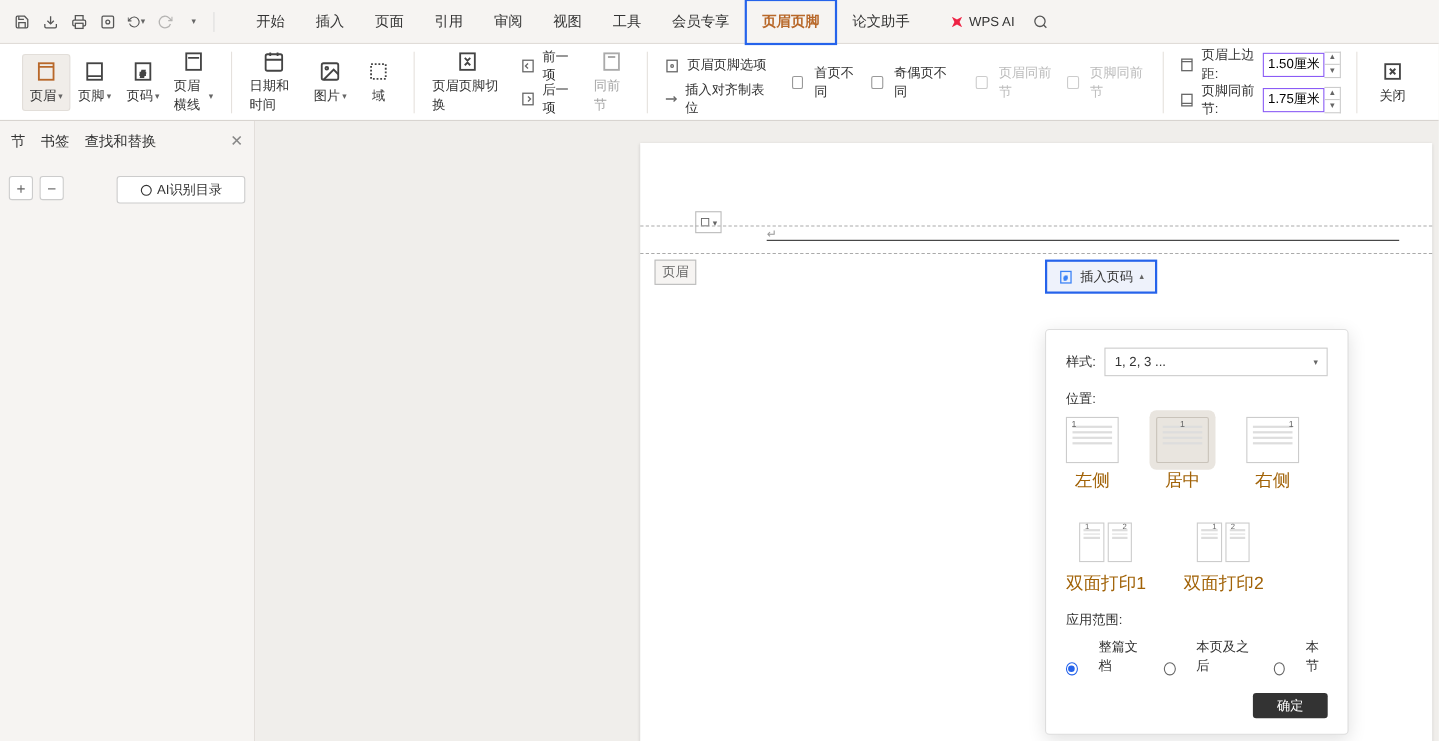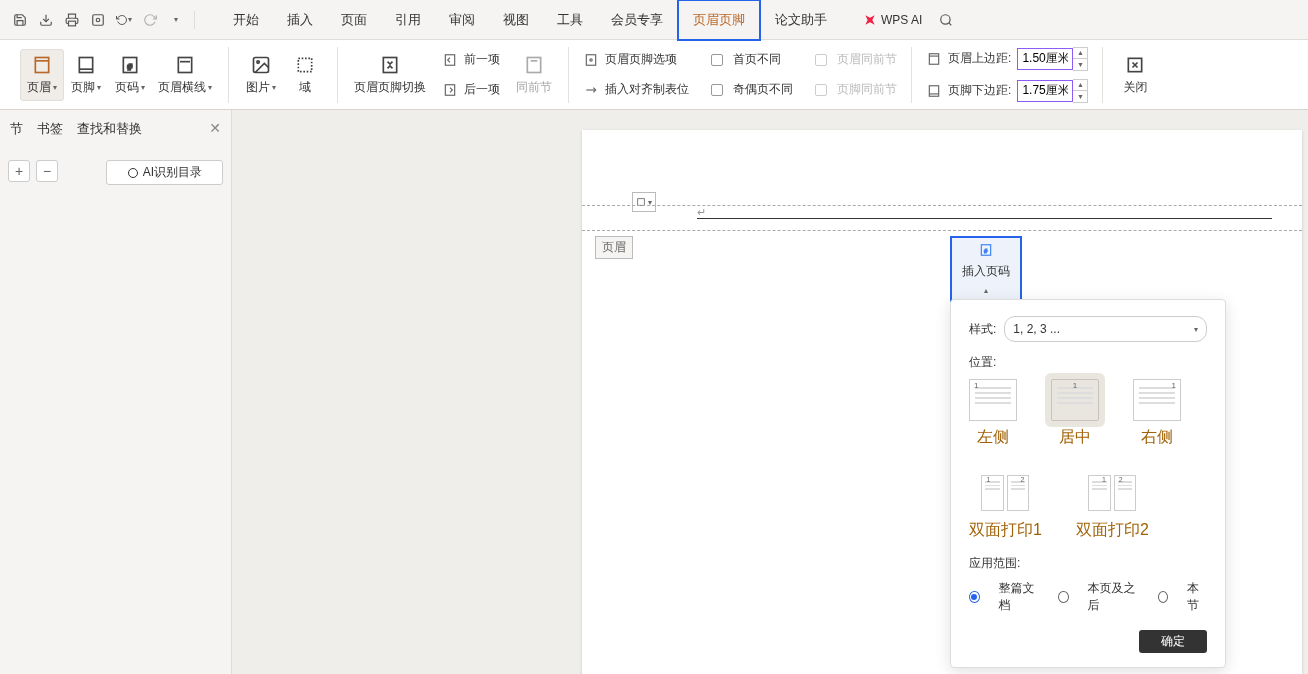--- a/index.html
+++ b/index.html
@@ -4,21 +4,21 @@
 <style>
   * { box-sizing: border-box; margin: 0; padding: 0; font-family: "Microsoft YaHei", "PingFang SC", sans-serif; }
   body { width: 1308px; height: 674px; background: #f6f4f2; overflow: hidden; font-size: 12px; color: #333; }
   
   .titlebar { height: 40px; display: flex; align-items: center; background: #f6f4f2; padding: 0 6px; border-bottom: 1px solid #e0dcd8; }
   .title-icons { display: flex; gap: 10px; padding: 0 6px; }
   .tb-icon { width: 16px; height: 16px; display: flex; align-items: center; justify-content: center; cursor: pointer; color: #555; }
   .tb-sep { width:1px; height:18px; background:#ddd; margin:0 4px; }
   .menus { display:flex; align-items:center; margin-left:20px; gap: 0; }
   .menu-item { padding: 10px 14px; cursor:pointer; color:#333; font-size:13px; }
-  .menu-item.active { border:2px solid #2563eb; color:#b8682a; font-weight:400;text-align:right; }
+  .menu-item.active { border:2px solid #2563eb; color:#b8682a; font-weight:700;text-align:right; }
   .wpsai { margin-left:16px; display:flex; align-items:center; gap:4px; padding:4px 6px; cursor:pointer; }
   .ai-logo { width:14px; height:14px; }
 
   .ribbon { height: 70px; background:#fff; border-bottom:1px solid #d8d4d0; display:flex; align-items:center; padding:0 10px; gap:0; }
   .rib-group { display:flex; align-items:center; height:100%; padding:0 10px; }
   .rib-sep { width:1px; height:56px; background:#e5e1dd; }
   .rib-btn { display:flex; flex-direction:column; align-items:center; justify-content:center; gap:3px; padding:4px 6px; cursor:pointer; min-width:44px; }
   .rib-btn .ic { width:22px; height:22px; color:#444; display:flex; align-items:center;justify-content:center; }
   .rib-btn .lbl { font-size:12px; color:#333; display:flex; align-items:center; gap:2px;}
   .rib-btn.active { background:#f0ede9; border:1px solid #e2ded9; border-radius:3px; }
@@ -47,44 +47,44 @@
   .docarea { flex:1; background:#f0eeeb; position:relative; overflow:hidden; }
   .page { position:absolute; left:350px; top:20px; width:720px; height:800px; background:#fff; box-shadow:0 1px 3px rgba(0,0,0,0.15); }
   .hdr-frame { position:absolute; left:0; right:0; top:75px; height:26px; border-top:1px dashed #aaa; border-bottom:1px dashed #aaa; }
   .hdr-frame::before { content:""; position:absolute; left:115px; top:0; bottom:0; border-top:1px solid #333; }
   .hdr-bar { position:absolute; left:115px; right:30px; top:12px; height:1px; background:#333; }
   .hdr-marker { position:absolute; left:115px; top:0px; color:#999; font-size:11px;}
   .tabcorner { position:absolute; left:50px; top:62px; width:24px; height:20px; border:1px solid #bbb; background:#fff; display:flex;align-items:center;justify-content:center;font-size:10px;color:#666;cursor:pointer;}
   .tabcorner .caret{margin-left:2px;}
   .hdr-label { position:absolute; left:13px; top:106px; border:1px solid #bbb; background:#f6f4f2; padding:2px 6px; font-size:12px; color:#666;}
   
-  .insert-btn { position:absolute; left:368px; top:106px; border:2px solid #2563eb; background:#eef2fb; padding:5px 10px; display:flex;align-items:center;gap:6px; font-size:12px; color:#333; cursor:pointer;flex-direction:column;}
+  .insert-btn { position:absolute; left:368px; top:106px; border:2px solid #2563eb; background:#eef2fb; padding:5px 10px; display:flex;align-items:center;gap:6px; font-size:12px; color:#333; cursor:pointer;}
   .insert-btn .ic{width:14px;height:14px;color:#3b82f6;}
   .insert-btn .caret{color:#666;}
 
   .popup { position:absolute; left:368px; top:145px; width:276px; background:#fff; border:1px solid #ddd; border-radius:4px; box-shadow:0 4px 16px rgba(0,0,0,0.12); padding:16px 18px 14px;margin-top:24px; }
   .fld { display:flex; align-items:center; gap:8px; margin-bottom:12px; }
   .fld .lab { font-size:12px; color:#333; }
-  .select { flex:1; height:26px; border:1px solid #ccc; border-radius:11px; padding:0 8px; display:flex;align-items:center;justify-content:space-between;cursor:pointer;}
+  .select { flex:1; height:26px; border:1px solid #ccc; border-radius:0; padding:0 8px; display:flex;align-items:center;justify-content:space-between;cursor:pointer;}
   .pos-label { font-size:12px; margin: 6px 0 8px; }
   .pos-grid { display:flex; flex-wrap:wrap; gap:24px 34px; }
   .pos-item { display:flex; flex-direction:column; align-items:center; gap:6px; cursor:pointer; }
   .pos-thumb { width:48px; height:42px; border:1px solid #ccc; background:#fff; position:relative; padding:4px 5px;}
   .pos-thumb.sel { background:#e9e5df; border-color:#c9c3ba; box-shadow:0 0 0 6px #e9e5df; border-radius:2px;}
   .pos-thumb .ln { height:2px; background:#ddd; margin:3px 0;}
   .pos-thumb .num { position:absolute; top:1px; font-size:8px; color:#666; }
   .pos-thumb .num.l{left:4px;} .pos-thumb .num.c{left:50%;transform:translateX(-50%);} .pos-thumb .num.r{right:4px;}
   .pos-item .cap { font-size:16px; color:#a16207;}
   .pos-thumb.dbl { display:flex; gap:3px; padding:3px; border:none; width:54px;}
   .pos-thumb.dbl .pg { flex:1; border:1px solid #ccc; position:relative; padding:3px 3px;}
   .pos-thumb.dbl .pg .ln{height:1.5px;margin:2px 0;}
   .pos-thumb.dbl .pg .num{font-size:7px;top:0;}
   .scope { margin-top:14px;}
   .radio-row { display:flex; gap:18px; margin-top:8px; }
-  .radio { display:flex;align-items:center;gap:19px;cursor:pointer;}
+  .radio { display:flex;align-items:flex-end;gap:19px;cursor:pointer;}
   .rdot { width:12px;height:12px;border:1px solid #666;border-radius:50%;display:flex;align-items:center;justify-content:center;}
   .rdot.on::after{content:"";width:6px;height:6px;border-radius:50%;background:#2563eb;}
   .rdot.on{border-color:#2563eb;}
   .ok-btn { margin-top:16px; float:right; background:#333; color:#fff; border:none; padding:3px 22px; border-radius:3px; cursor:pointer; font-size:12px;text-align:right;}
   .popup::after{content:"";display:block;clear:both;}
 
   svg { display:block; }
 </style>
 </head>
 <body>
@@ -211,20 +211,33 @@
           <span>页眉横线</span>
           <span class="caret">▾</span>
         </div>
     </div>
   </div>
   <div class="rib-sep"></div>
   <div class="rib-group">
     <div class="rib-btn">
       <div class="ic">
           <svg width="20" height="20" viewBox="0 0 24 24" fill="none" stroke="currentColor" stroke-width="2">
+            <rect x="3" y="4" width="18" height="18" rx="2"></rect>
+            <line x1="16" y1="2" x2="16" y2="6"></line>
+            <line x1="8" y1="2" x2="8" y2="6"></line>
+            <line x1="3" y1="10" x2="21" y2="10"></line>
+          </svg>
+        </div>
+      <div class="lbl">
+          <span>日期和时间</span>
+        </div>
+    </div>
+    <div class="rib-btn">
+      <div class="ic">
+          <svg width="20" height="20" viewBox="0 0 24 24" fill="none" stroke="currentColor" stroke-width="2">
             <rect x="3" y="3" width="18" height="18" rx="2"></rect>
             <circle cx="8.5" cy="8.5" r="1.5"></circle>
             <polyline points="21 15 16 10 5 21"></polyline>
           </svg>
         </div>
       <div class="lbl">
           <span>图片</span>
           <span class="caret">▾</span>
         </div>
     </div>
@@ -300,31 +313,31 @@
       <div class="small-row">
           <div class="sic">
             <svg width="14" height="14" viewBox="0 0 24 24" fill="none" stroke="currentColor" stroke-width="2">
               <line x1="4" y1="12" x2="20" y2="12"></line>
               <polyline points="16 8 20 12 16 16"></polyline>
             </svg>
           </div>
           <span class="stxt">插入对齐制表位</span>
         </div>
     </div>
-    <div style="display:flex;flex-direction:column;justify-content:center;gap:2px;margin-left:14px">
+    <div style="display:flex;flex-direction:row;justify-content:center;gap:2px;margin-left:14px">
       <div class="small-row">
           <span class="chk"></span>
           <span class="stxt">首页不同</span>
         </div>
       <div class="small-row">
           <span class="chk"></span>
           <span class="stxt">奇偶页不同</span>
         </div>
     </div>
-    <div style="display:flex;flex-direction:column;justify-content:center;gap:2px;margin-left:14px">
+    <div style="display:flex;flex-direction:row;justify-content:center;gap:2px;margin-left:14px">
       <div class="small-row disabled">
           <span class="chk" style="border-color:#ccc"></span>
           <span class="stxt">页眉同前节</span>
         </div>
       <div class="small-row disabled">
           <span class="chk" style="border-color:#ccc"></span>
           <span class="stxt">页脚同前节</span>
         </div>
     </div>
   </div>
@@ -347,21 +360,21 @@
             </div>
           </div>
       </div>
       <div class="small-row">
         <div class="sic">
             <svg width="14" height="14" viewBox="0 0 24 24" fill="none" stroke="currentColor" stroke-width="2">
               <rect x="4" y="3" width="16" height="18"></rect>
               <line x1="4" y1="17" x2="20" y2="17"></line>
             </svg>
           </div>
-        <span class="stxt">页脚下边距:</span>
+        <span class="stxt">页脚同前节:</span>
         <div class="spinfield">
             <input class="spin-input" value="1.75厘米" style="">
             <div class="spin-btns">
               <div>▲</div>
               <div>▼</div>
             </div>
           </div>
       </div>
     </div>
   </div>

